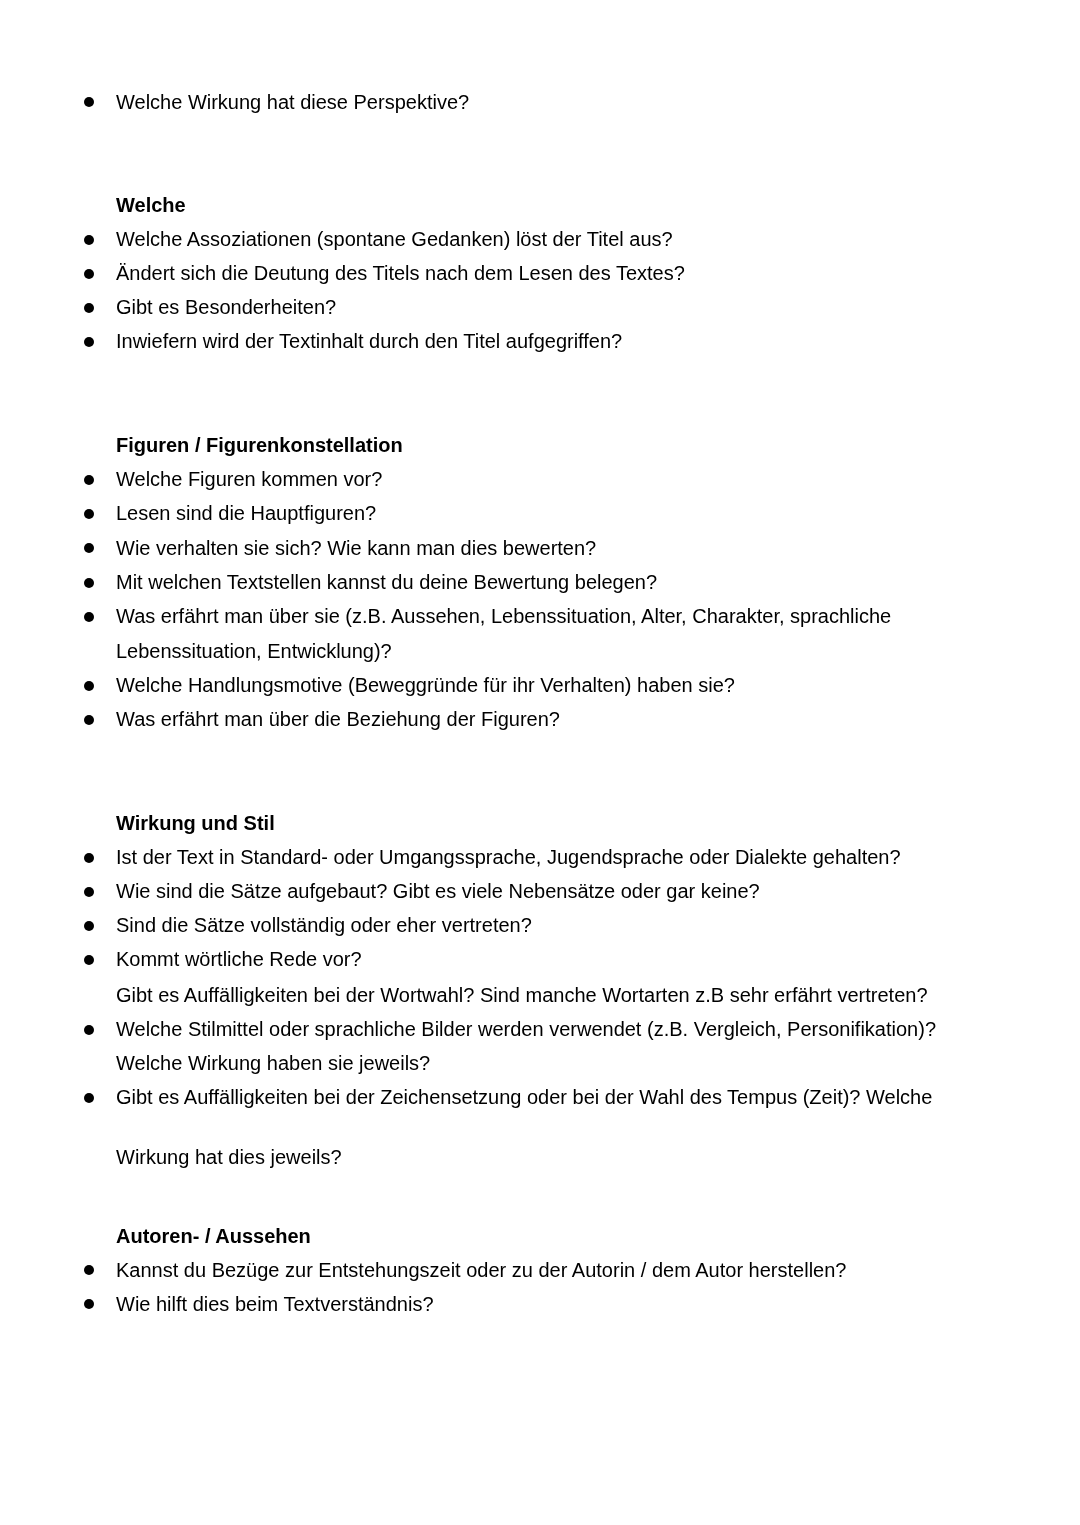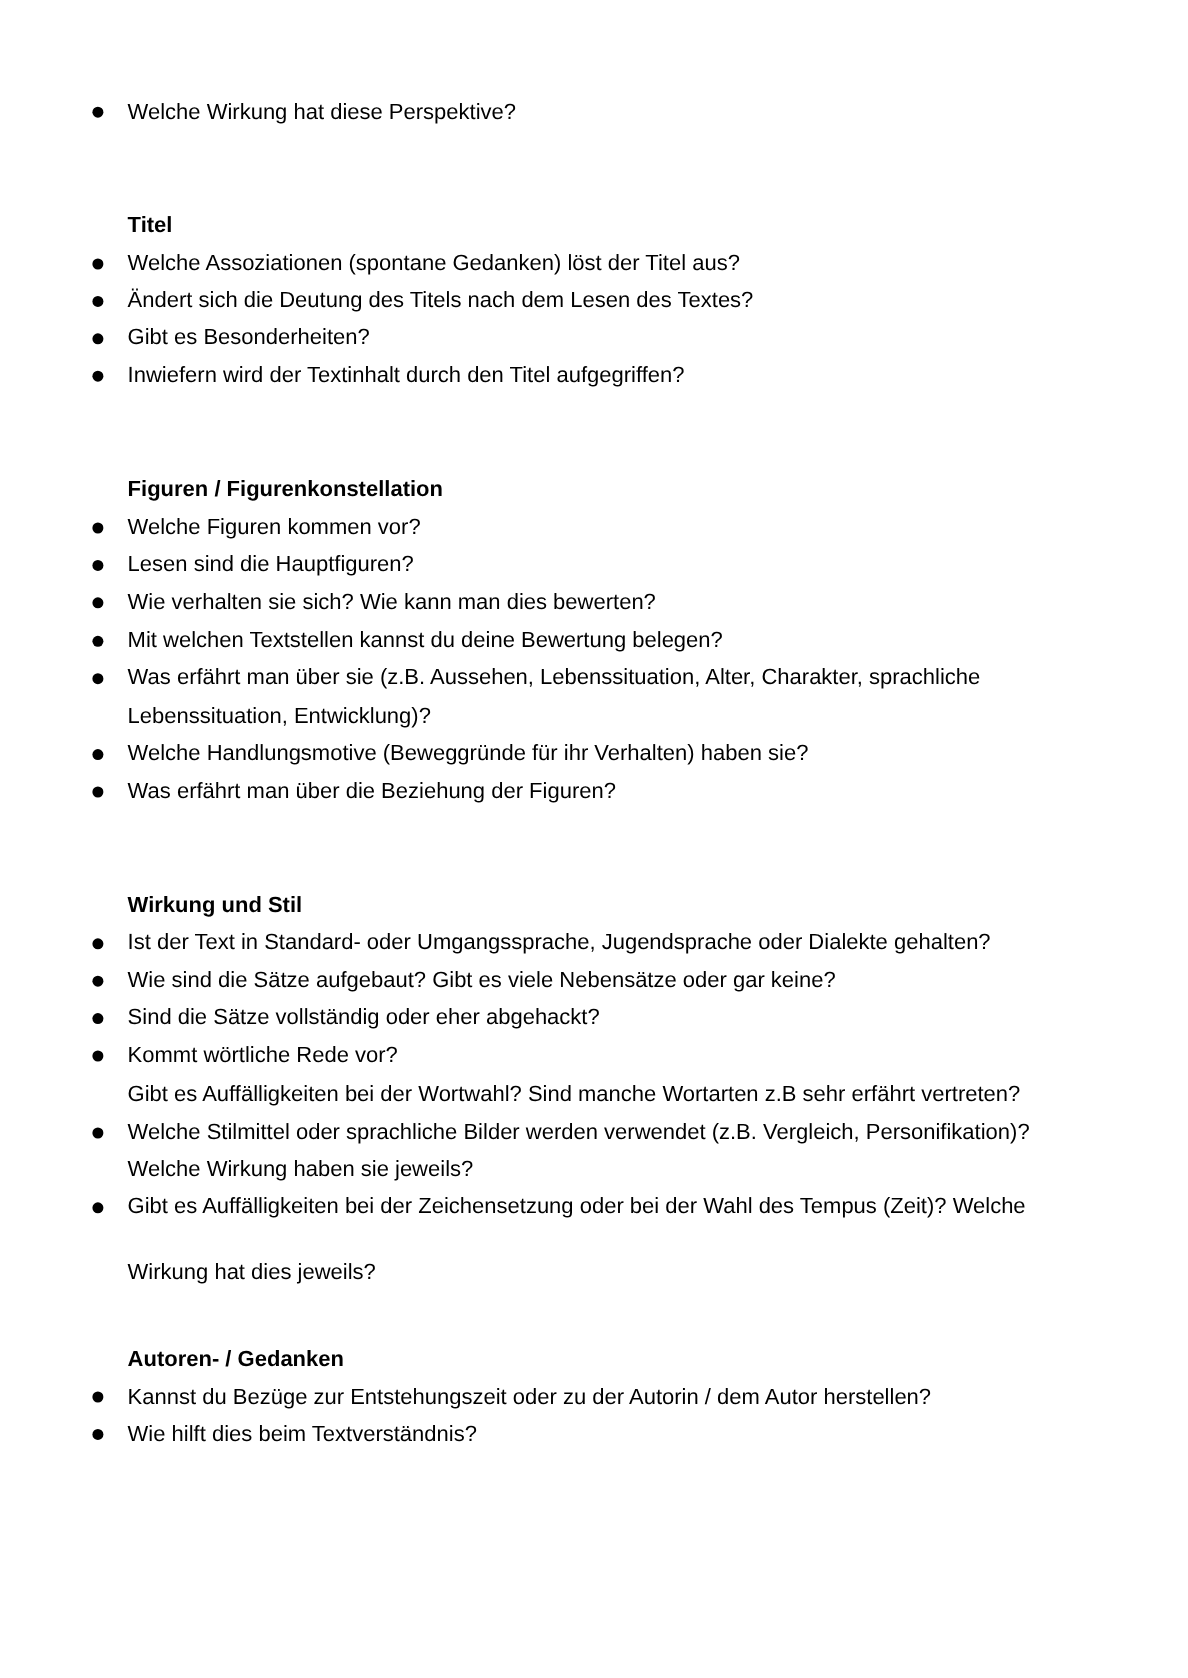--- a/index.html
+++ b/index.html
@@ -36,21 +36,21 @@
     }
   </style>
 </head>
 <body>
 
 <div>
 
   <span class="bullet" style="top:97px"></span>
   <div class="line" style="top:85px">Welche Wirkung hat diese Perspektive?</div>
 
-  <div class="line heading" style="top:188px">Titel</div>
+  <div class="line heading" style="top:188px">Welche</div>
   <span class="bullet" style="top:235px"></span>
   <div class="line" style="top:222px">Welche Assoziationen (spontane Gedanken) löst der Titel aus?</div>
   <span class="bullet" style="top:269px"></span>
   <div class="line" style="top:256px">Ändert sich die Deutung des Titels nach dem Lesen des Textes?</div>
   <span class="bullet" style="top:303px"></span>
   <div class="line" style="top:290px">Gibt es Besonderheiten?</div>
   <span class="bullet" style="top:337px"></span>
   <div class="line" style="top:324px">Inwiefern wird der Textinhalt durch den Titel aufgegriffen?</div>
 
   <div class="line heading" style="top:428px">Figuren / Figurenkonstellation</div>
@@ -69,30 +69,30 @@
   <div class="line" style="top:668px">Welche Handlungsmotive (Beweggründe für ihr Verhalten) haben sie?</div>
   <span class="bullet" style="top:715px"></span>
   <div class="line" style="top:702px">Was erfährt man über die Beziehung der Figuren?</div>
 
   <div class="line heading" style="top:806px">Wirkung und Stil</div>
   <span class="bullet" style="top:853px"></span>
   <div class="line" style="top:840px">Ist der Text in Standard- oder Umgangssprache, Jugendsprache oder Dialekte gehalten?</div>
   <span class="bullet" style="top:887px"></span>
   <div class="line" style="top:874px">Wie sind die Sätze aufgebaut? Gibt es viele Nebensätze oder gar keine?</div>
   <span class="bullet" style="top:921px"></span>
-  <div class="line" style="top:908px">Sind die Sätze vollständig oder eher abgehackt?</div>
+  <div class="line" style="top:908px">Sind die Sätze vollständig oder eher vertreten?</div>
   <span class="bullet" style="top:955px"></span>
   <div class="line" style="top:942px">Kommt wörtliche Rede vor?</div>
   <div class="line" style="top:978px">Gibt es Auffälligkeiten bei der Wortwahl? Sind manche Wortarten z.B sehr erfährt vertreten?</div>
   <span class="bullet" style="top:1025px"></span>
   <div class="line" style="top:1012px">Welche Stilmittel oder sprachliche Bilder werden verwendet (z.B. Vergleich, Personifikation)?</div>
   <div class="line" style="top:1046px">Welche Wirkung haben sie jeweils?</div>
   <span class="bullet" style="top:1093px"></span>
   <div class="line" style="top:1080px">Gibt es Auffälligkeiten bei der Zeichensetzung oder bei der Wahl des Tempus (Zeit)? Welche</div>
   <div class="line" style="top:1140px">Wirkung hat dies jeweils?</div>
 
-  <div class="line heading" style="top:1219px">Autoren- / Gedanken</div>
+  <div class="line heading" style="top:1219px">Autoren- / Aussehen</div>
   <span class="bullet" style="top:1265px"></span>
   <div class="line" style="top:1253px">Kannst du Bezüge zur Entstehungszeit oder zu der Autorin / dem Autor herstellen?</div>
   <span class="bullet" style="top:1299px"></span>
   <div class="line" style="top:1287px">Wie hilft dies beim Textverständnis?</div>
 
 </div>
 
 </body></html>

